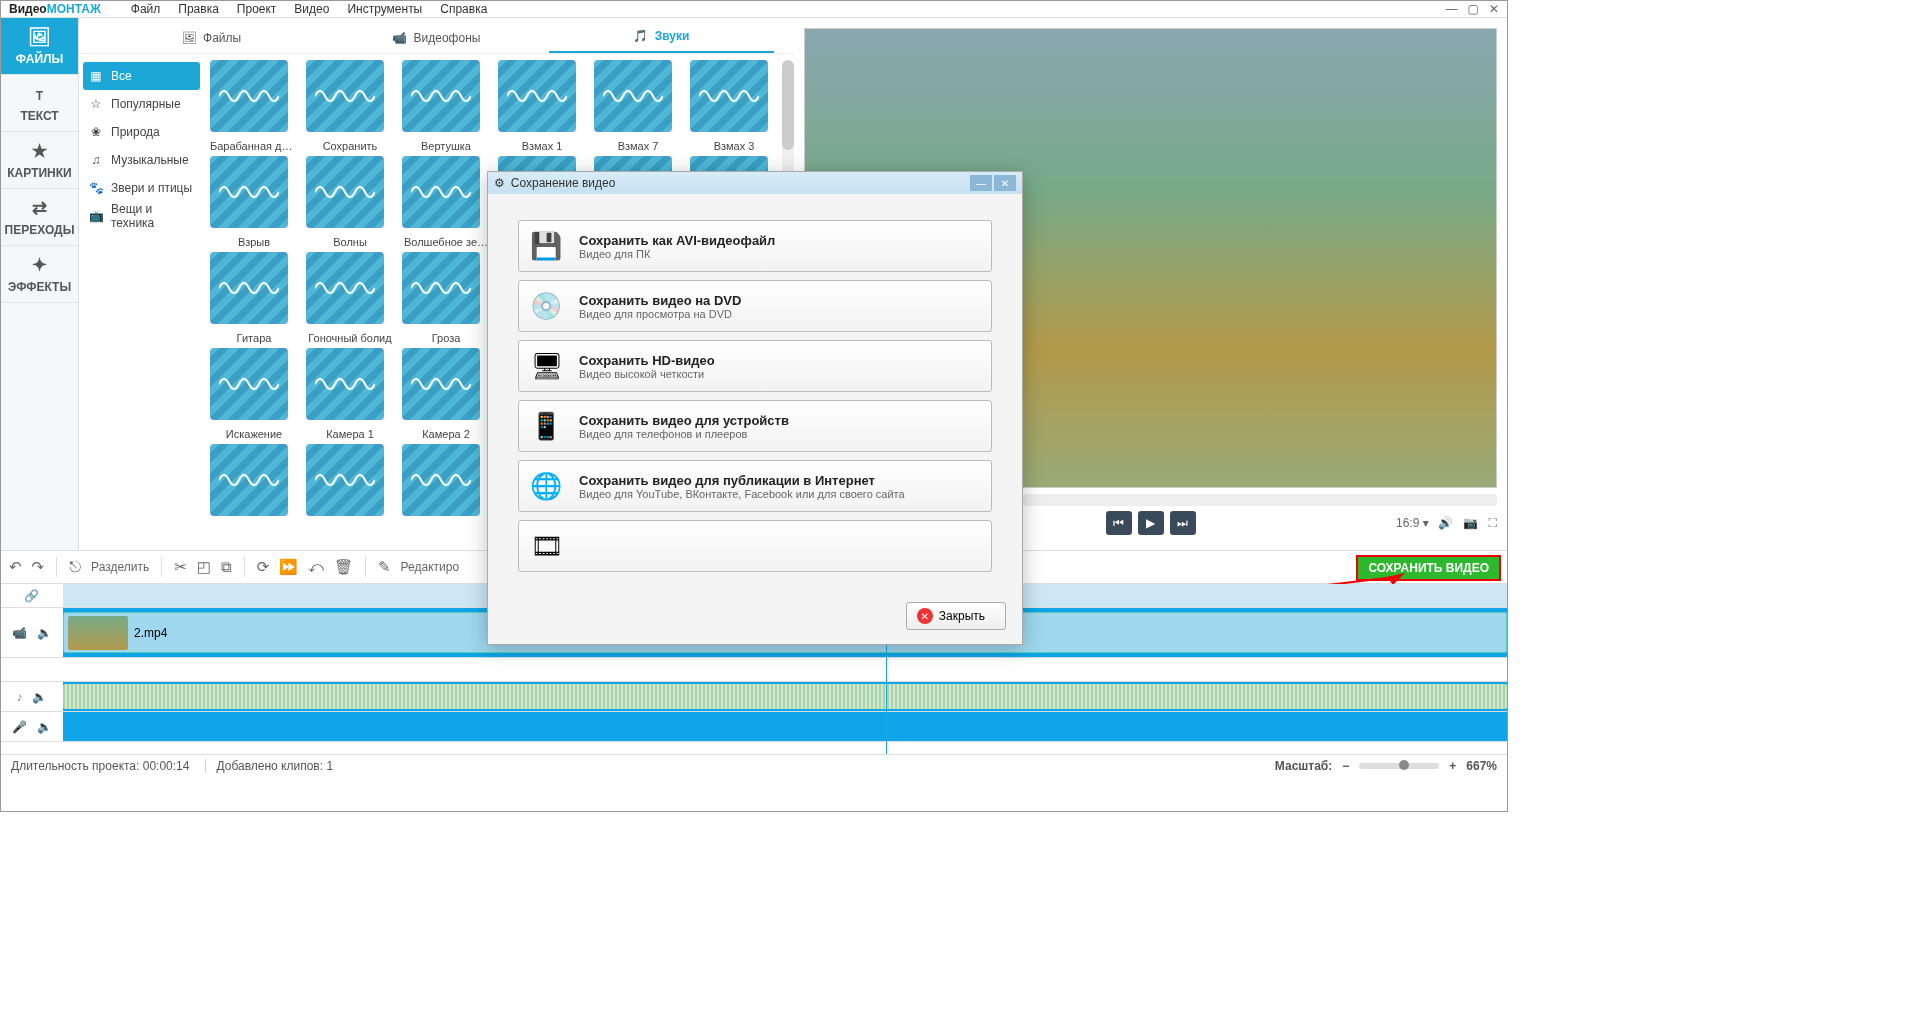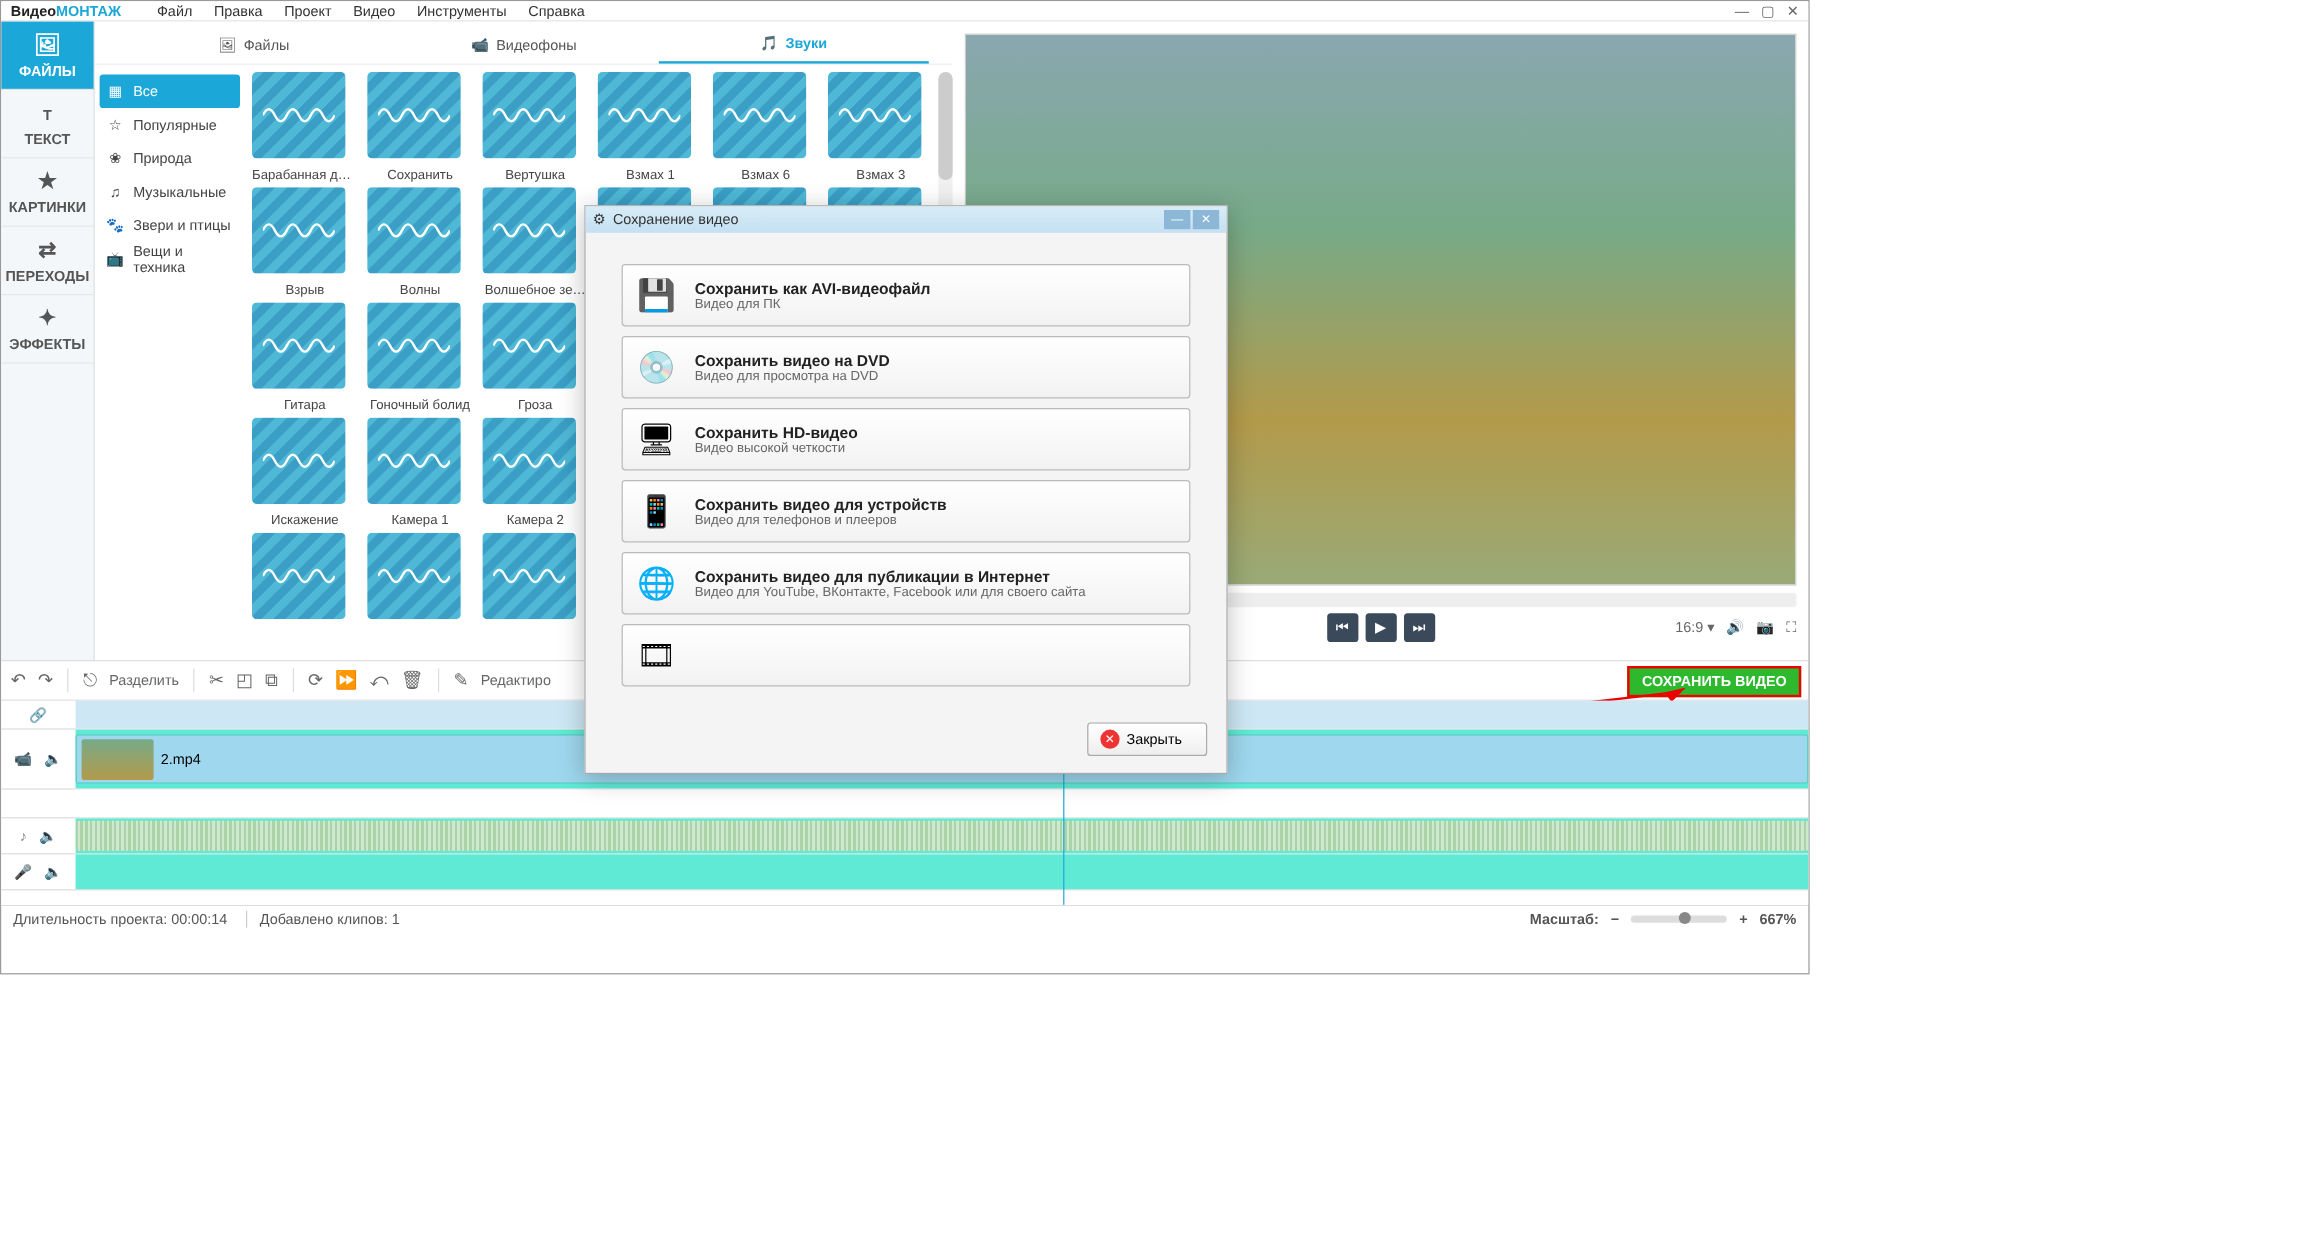--- a/index.html
+++ b/index.html
@@ -54,21 +54,21 @@
 .toolbar .tbtn { cursor: pointer; font-size: 15px; }
 .toolbar .sep { width: 1px; height: 20px; background: #ddd; }
 .toolbar .savebtn { position: absolute; right: 6px; top: 4px; height: 26px; padding: 0 10px; background: #2db82d; color: #fff; font-weight: 700; font-size: 12px; display: flex; align-items: center; border: 2px solid #e00; cursor: pointer; }
 
 .timeline { height: 170px; background: #fff; position: relative; }
 .timeruler { height: 18px; border-bottom: 1px solid #ccc; display: flex; align-items: flex-end; padding-left: 80px; font-size: 9px; color: #666; position: relative; }
 .timeruler .tick { position: absolute; bottom: 0; font-size: 9px; }
 .tltrack { height: 50px; border-bottom: 1px solid #ddd; display: flex; align-items: center; }
 .tltrack.small { height: 24px; }
 .tltrack .thead { width: 62px; display: flex; gap: 10px; align-items: center; justify-content: center; color: #888; }
-.tltrack .tbody { flex: 1; height: 100%; position: relative; background: #5eead4; }
+.tltrack .tbody { flex: 1; height: 100%; position: relative; background: #0ea5e9; }
 .clip { position: absolute; top: 4px; bottom: 4px; left: 0; right: 0; background: #9ed7ee; border: 1px solid #5cb; border-radius: 2px; display:flex; align-items:center; padding-left: 4px; gap:6px; }
 .clip .clipthumb { width: 60px; height: 34px; background: linear-gradient(#7a8,#b39a4a); border-radius: 2px; }
 .wavetrack { position: absolute; top: 2px; bottom: 2px; left: 0; right: 0; background: repeating-linear-gradient(90deg,#a8d4a8 0,#a8d4a8 2px,#d0e8d0 2px,#d0e8d0 4px); border-radius: 2px; }
 .playhead { position: absolute; top: 0; bottom: 0; left: 885px; width: 0; border-left: 1px solid #1ba7d8; }
 .playhead .ph-top { position: absolute; top: -6px; left: -6px; width: 12px; height: 12px; background: #1ba7d8; border-radius: 50%; }
 
 .arrow { position: absolute; right: 102px; top: 572px; width: 300px; height: 40px; pointer-events: none; }
 
 .statusbar { height: 22px; border-top: 1px solid #ddd; display: flex; align-items: center; padding: 0 10px; color: #555; font-size: 11px; gap: 16px; }
 .statusbar .sright { margin-left: auto; display: flex; align-items: center; gap: 10px; font-weight: bold; }
@@ -209,21 +209,21 @@
                 </svg>
               </div>
               <div class="thumblabel">Взмах 1</div>
             </div>
             <div class="thumb">
               <div class="thumbimg">
                 <svg viewBox="0 0 60 30">
                   <path d="M0,15 Q5,5 10,15 T20,15 T30,15 T40,15 T50,15 T60,15" stroke="#fff" stroke-width="2" fill="none"></path>
                 </svg>
               </div>
-              <div class="thumblabel">Взмах 6</div>
+              <div class="thumblabel">Взмах 7</div>
             </div>
             <div class="thumb">
               <div class="thumbimg">
                 <svg viewBox="0 0 60 30">
                   <path d="M0,15 Q5,5 10,15 T20,15 T30,15 T40,15 T50,15 T60,15" stroke="#fff" stroke-width="2" fill="none"></path>
                 </svg>
               </div>
               <div class="thumblabel">Взмах 3</div>
             </div>
             <div class="thumb">

